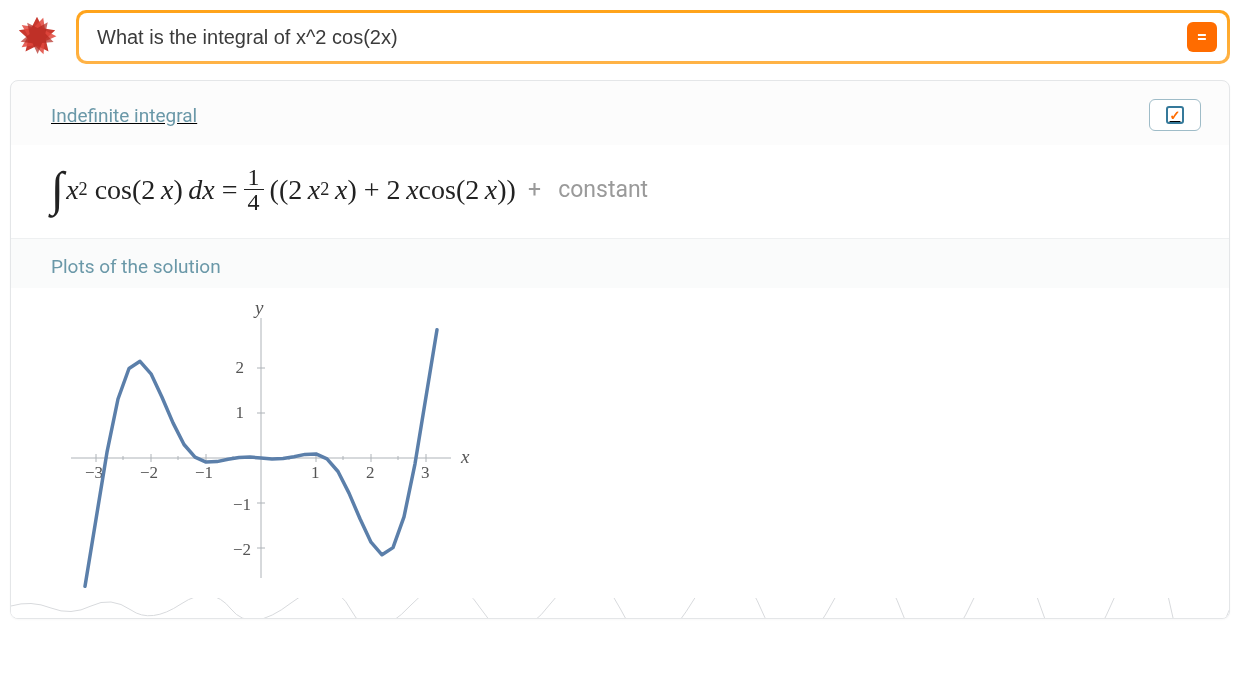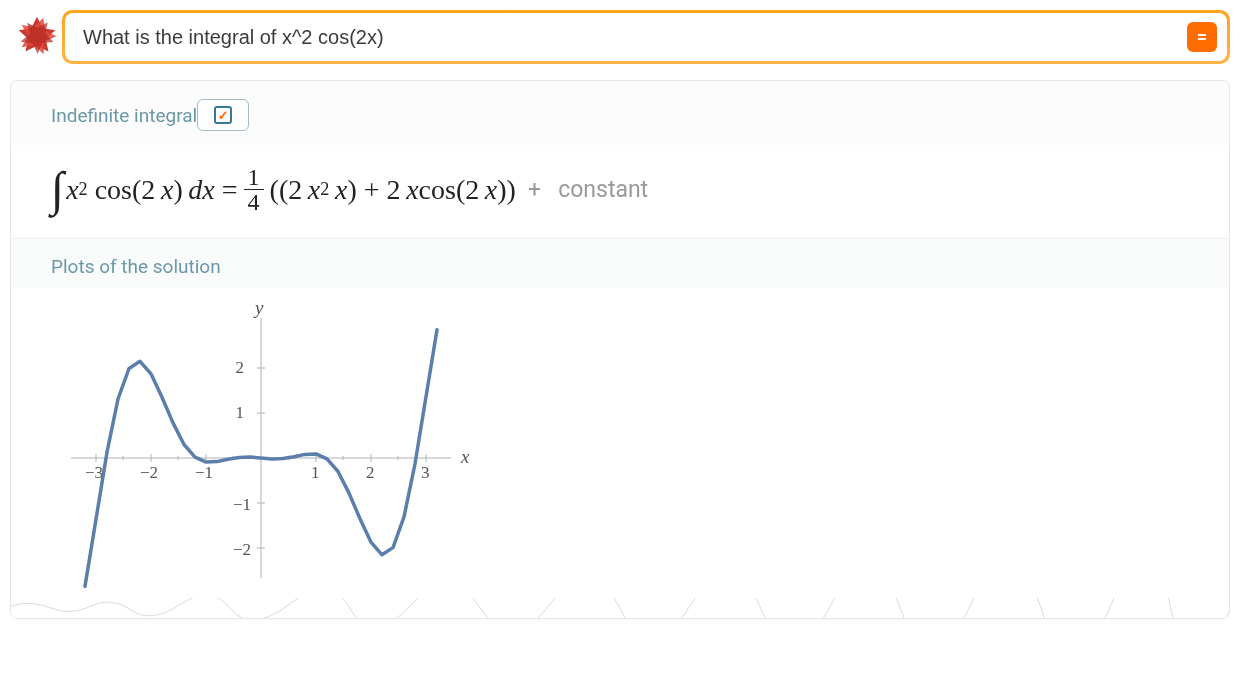--- a/index.html
+++ b/index.html
@@ -7,21 +7,21 @@
       background: #ffffff;
       font-family: -apple-system, BlinkMacSystemFont, "Segoe UI", Roboto, Helvetica, Arial, sans-serif;
       width: 1240px;
       height: 680px;
       overflow: hidden;
     }
     
     .header {
       display: flex;
       align-items: center;
-      gap: 0;
+      gap: 14px;
       padding: 10px 10px 10px 12px;
     }
     .logo-wrap {
       width: 50px;
       height: 50px;
       display: flex;
       align-items: center;
       justify-content: center;
     }
     .logo-wrap svg { width: 48px; height: 48px; }
@@ -69,21 +69,23 @@
       margin: 6px 10px 0 10px;
       border: 1px solid #e4e6e8;
       border-radius: 8px;
       background: #fcfcfc;
       box-shadow: 0 1px 2px rgba(0,0,0,0.03);
       overflow: hidden;
     }
     .section-header {
       display: flex;
       align-items: center;
+      justify-content: space-between;
       padding: 18px 28px 14px 40px;
+      text-decoration: underline;
     }
     .section-title {
       color: #6a98a8;
       font-size: 19px;
       font-weight: 400;
     }
     .step-btn {
       border: 1px solid #9fbcc8;
       border-radius: 6px;
       padding: 6px 16px;

